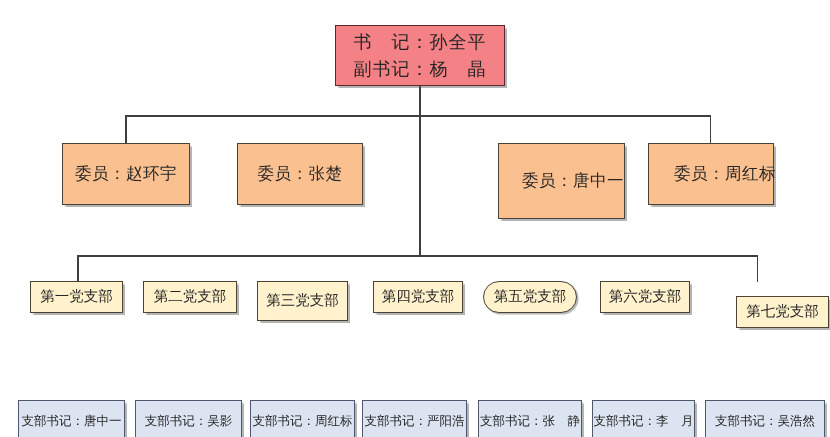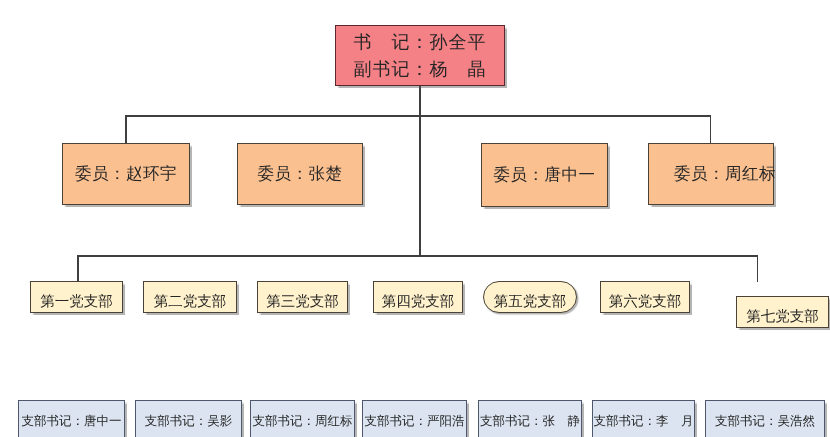--- a/index.html
+++ b/index.html
@@ -43,21 +43,20 @@
   .node.member {
     background: var(--member-fill, #fac090);
     border: 1.5px solid var(--member-border, #4a4236);
     font-size: 16.5px;
     letter-spacing: 0.5px;
   }
   .node.branch {
     background: var(--branch-fill, #fff2cc);
     border: 1.5px solid var(--branch-border, #4a4236);
     font-size: 14.5px;
-    justify-content: flex-end;
   }
   .node.leader {
     background: var(--leader-fill, #dbe4f0);
     border: 1.5px solid var(--leader-border, #4d586c);
     font-size: 12.5px;
     margin-top: 44px;
   }
 </style>
 </head>
 <body>
@@ -78,34 +77,34 @@
     <div>书　记：孙全平</div>
     <div>副书记：杨　晶</div>
   </div>
 
   <div class="node member" style="left:62px; top:143px; width:128px; height:62px;">
     <span>委员：赵环宇</span>
   </div>
   <div class="node member" style="left:237px; top:143px; width:126px; height:62px;">
     <span>委员：张楚</span>
   </div>
-  <div class="node member" style="left:481px; top:143px; width:127px; height:64px;">
+  <div class="node member" style="left:498px; top:143px; width:127px; height:76px;align-items:flex-end;">
     <span>委员：唐中一</span>
   </div>
   <div class="node member" style="left:648px; top:143px; width:126px; height:62px;padding-left:28px;">
     <span>委员：周红标</span>
   </div>
 
   <div class="node branch" style="left:30px; top:281px; width:93px; height:32px;">
     <span>第一党支部</span>
   </div>
   <div class="node branch" style="left:143px; top:281px; width:94px; height:32px;">
     <span>第二党支部</span>
   </div>
-  <div class="node branch" style="left:257px; top:281px; width:91px; height:32px;">
+  <div class="node branch" style="left:257px; top:281px; width:91px; height:40px;">
     <span>第三党支部</span>
   </div>
   <div class="node branch" style="left:373px; top:281px; width:90px; height:32px;">
     <span>第四党支部</span>
   </div>
   <div class="node branch" style="left:483px; top:281px; width:94px; height:32px;border-radius:16px;">
     <span>第五党支部</span>
   </div>
   <div class="node branch" style="left:600px; top:281px; width:90px; height:32px;">
     <span>第六党支部</span>

